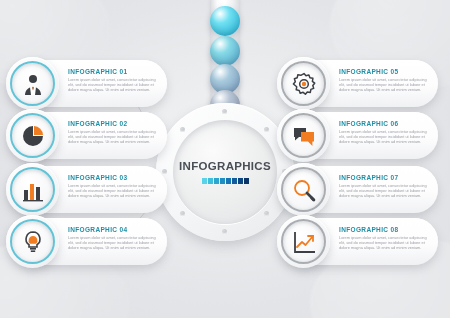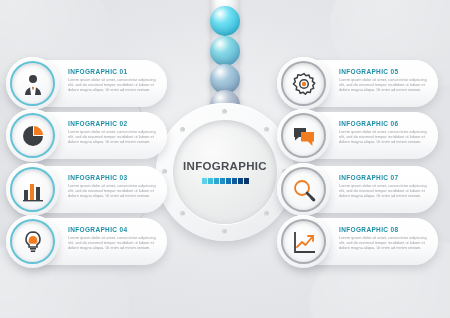--- a/index.html
+++ b/index.html
@@ -152,21 +152,21 @@
       <div class="bolt" style="left:108px;top:24px"></div>
       <div class="bolt" style="left:126px;top:66px"></div>
       <div class="bolt" style="left:108px;top:108px"></div>
       <div class="bolt" style="left:66px;top:126px"></div>
       <div class="bolt" style="left:24px;top:108px"></div>
       <div class="bolt" style="left:6px;top:66px"></div>
       <div class="bolt" style="left:24px;top:24px"></div>
     </div>
     <div id="ringInner">
       <div class="c-title">
-        <span>INFOGRAPHIC</span>
+        <span>INFOGRAPHICS</span>
       </div>
       <div id="swatch">
           <i style="background: rgb(90, 210, 232);"></i>
           <i style="background: rgb(62, 192, 220);"></i>
           <i style="background: rgb(42, 166, 207);"></i>
           <i style="background: rgb(30, 142, 196);"></i>
           <i style="background: rgb(22, 115, 180);"></i>
           <i style="background: rgb(17, 92, 158);"></i>
           <i style="background: rgb(13, 71, 130);"></i>
           <i style="background: rgb(10, 53, 102);"></i>

